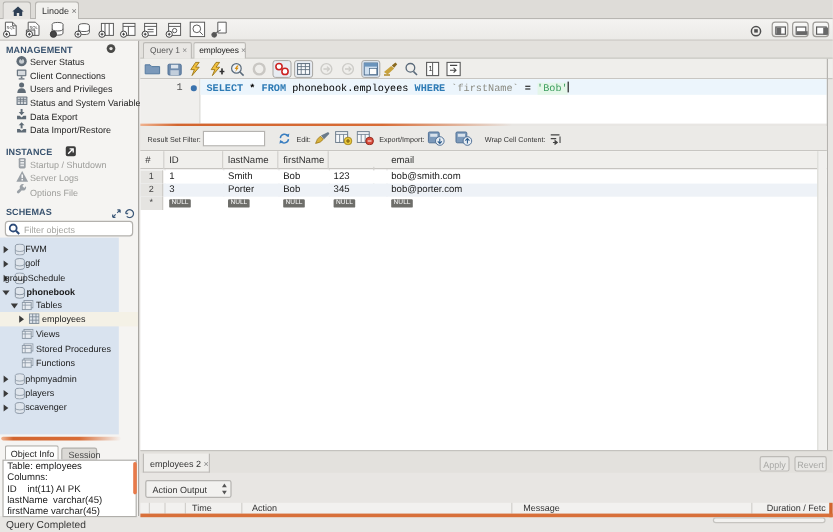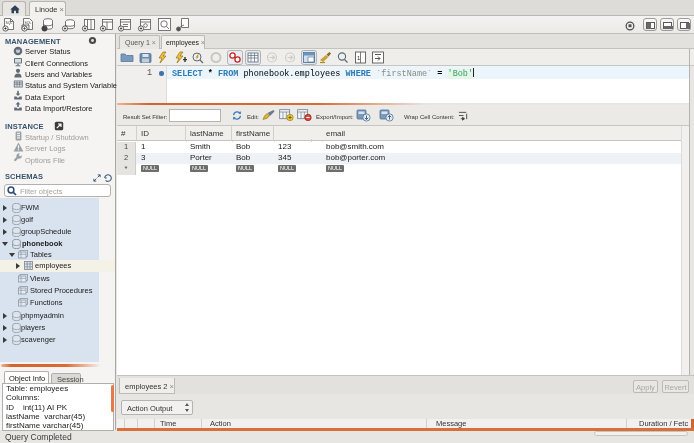--- a/index.html
+++ b/index.html
@@ -179,21 +179,21 @@
     <path d="M2.6 3.4 L5 6 L7.4 3.4 z" fill="#5f6b76"></path>
     <path d="M1.2 6.4 h2.2 l1.6 1.6 l1.6 -1.6 h2.2 v3 h-7.6 z" fill="#5f6b76"></path>
   </svg>
 <svg class="abs" style="left:13px;top:101px;" width="10" height="10" viewBox="0 0 10 10">
     <rect x="4.2" y="3" width="1.6" height="3" fill="#5f6b76"></rect>
     <path d="M2.6 3.4 L5 0.8 L7.4 3.4 z" fill="#5f6b76"></path>
     <path d="M1.2 6.4 h2.2 l1.6 1.6 l1.6 -1.6 h2.2 v3 h-7.6 z" fill="#5f6b76"></path>
   </svg>
 <div class="abs sitem" style="left:25px;top:47px;">Server Status</div>
 <div class="abs sitem" style="left:25px;top:59px;text-align:center;">Client Connections</div>
-<div class="abs sitem" style="left:25px;top:70px;">Users and Variables</div>
+<div class="abs sitem" style="left:25px;top:70px;">Users and Privileges</div>
 <div class="abs sitem" style="left:25px;top:81px;">Status and System Variables</div>
 <div class="abs sitem" style="left:25px;top:93px;">Data Export</div>
 <div class="abs sitem" style="left:25px;top:104px;">Data Import/Restore</div>
 <div class="abs sechdr" style="left:5px;top:122px;">INSTANCE</div>
 <svg class="abs" style="left:54px;top:121px;" width="10" height="10" viewBox="0 0 10 10">
     <rect x="0.8" y="0.8" width="8.4" height="8.4" rx="1.5" fill="#3c3c3c"></rect>
     <path d="M2.8 7.2 L7 3 M7 6 V3 h-3" stroke="#fff" stroke-width="1.1" fill="none"></path>
   </svg>
 <svg class="abs" style="left:14px;top:131px;" width="9" height="10" viewBox="0 0 9 10">
     <rect x="1.6" y="0.6" width="5.8" height="8.8" rx="1.2" fill="#9aa0a6"></rect>
@@ -244,21 +244,21 @@
       </svg>
       <span class="lbl" style="left:21px;">golf</span>
     </div>
   <div class="trow" style="top:28px;">
       <span class="tri-r" style="left:3px;"></span>
       <svg class="ticon" style="left:12px;" width="9" height="10" viewBox="0 0 9 10">
         <ellipse cx="4.5" cy="2" rx="3.8" ry="1.6" fill="#dfe5ec" stroke="#8a97a5" stroke-width="0.8"></ellipse>
         <path d="M0.7 2 v6 a3.8 1.6 0 0 0 7.6 0 v-6" fill="#dfe5ec" stroke="#8a97a5" stroke-width="0.8"></path>
         <path d="M0.7 5 a3.8 1.6 0 0 0 7.6 0" fill="none" stroke="#8a97a5" stroke-width="0.7"></path>
       </svg>
-      <span class="lbl" style="left:21px;">groupSchedule</span>
+      <span class="lbl" style="left:4px;">groupSchedule</span>
     </div>
   <div class="trow" style="top:40px;">
       <span class="tri-d" style="left:2px;"></span>
       <svg class="ticon" style="left:12px;" width="9" height="10" viewBox="0 0 9 10">
         <ellipse cx="4.5" cy="2" rx="3.8" ry="1.6" fill="#dfe5ec" stroke="#7b8895" stroke-width="0.8"></ellipse>
         <path d="M0.7 2 v6 a3.8 1.6 0 0 0 7.6 0 v-6" fill="#dfe5ec" stroke="#7b8895" stroke-width="0.8"></path>
         <path d="M0.7 5 a3.8 1.6 0 0 0 7.6 0" fill="none" stroke="#7b8895" stroke-width="0.7"></path>
       </svg>
       <span class="lbl" style="left:22px;font-weight:bold;">phonebook</span>
     </div>

